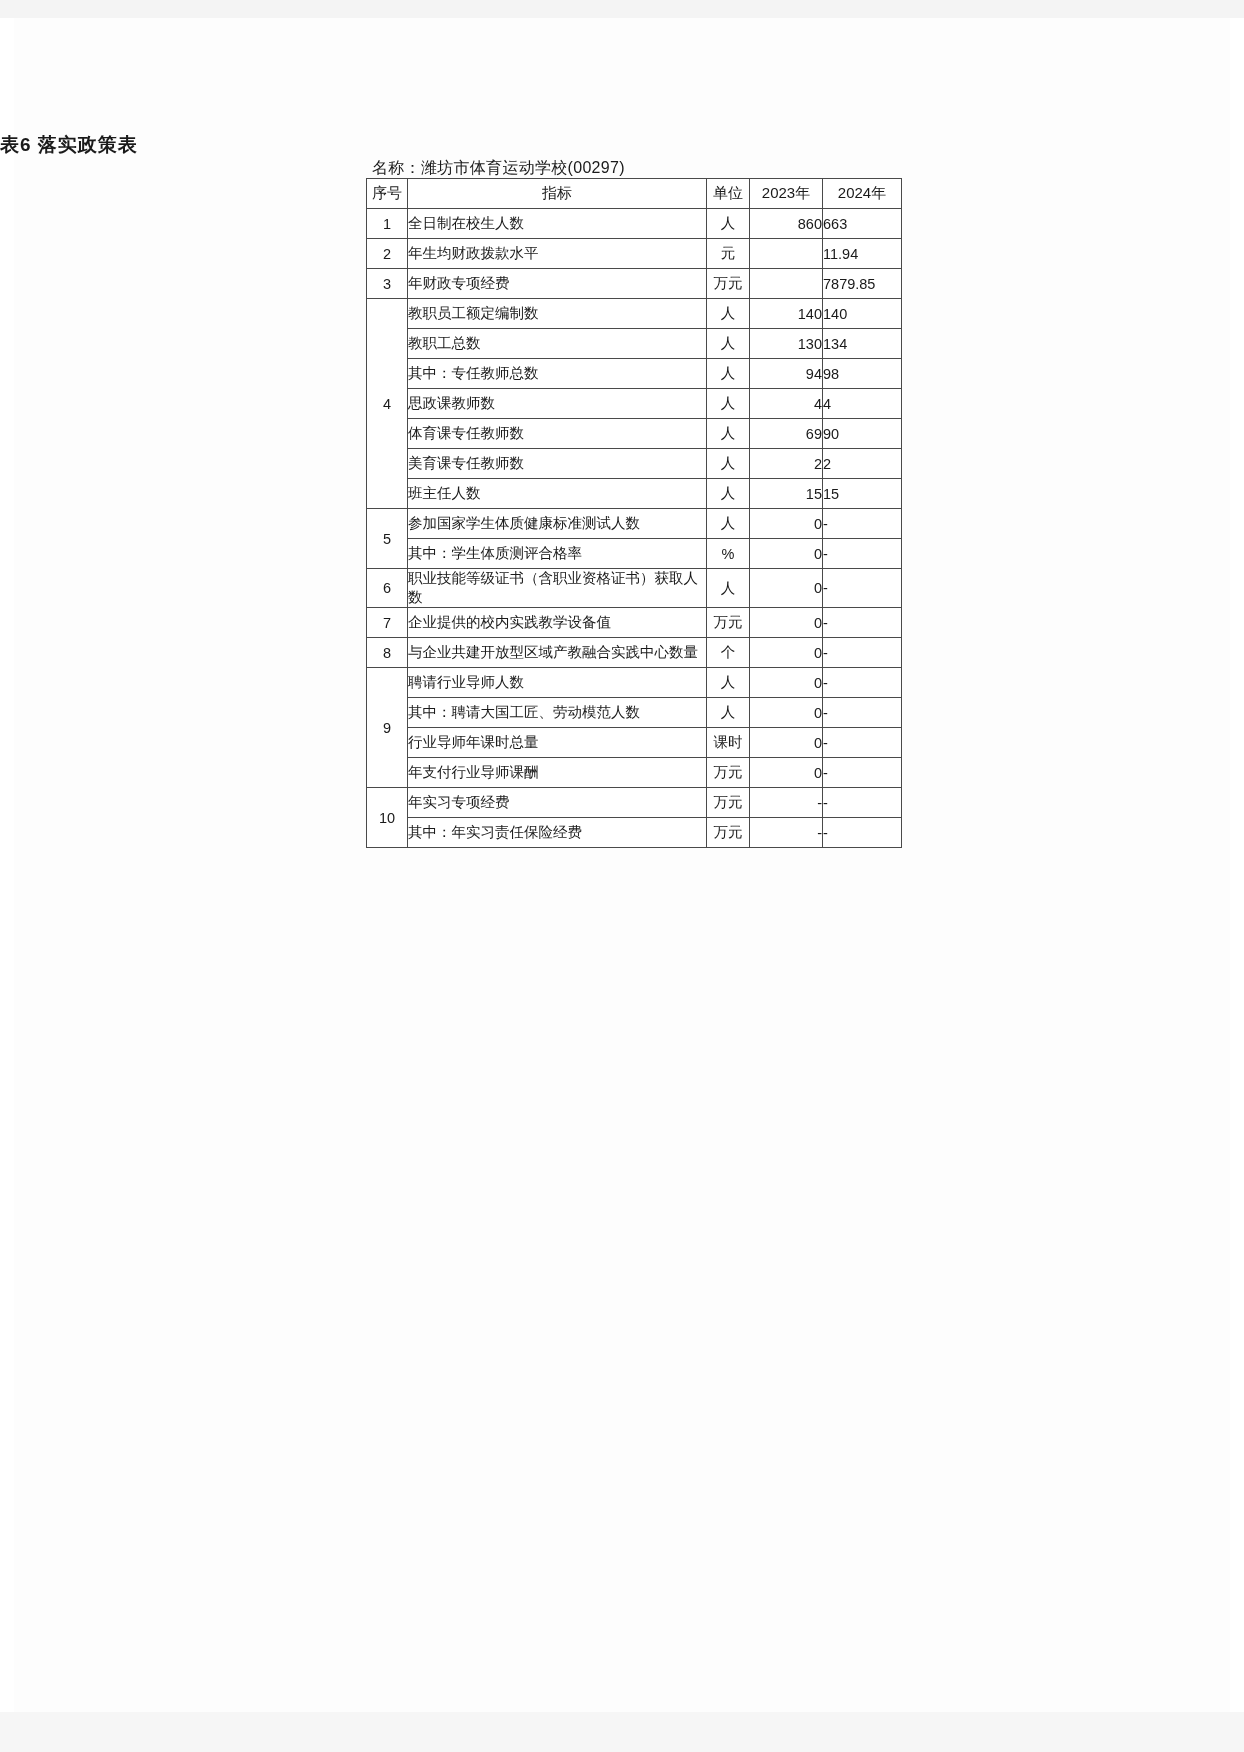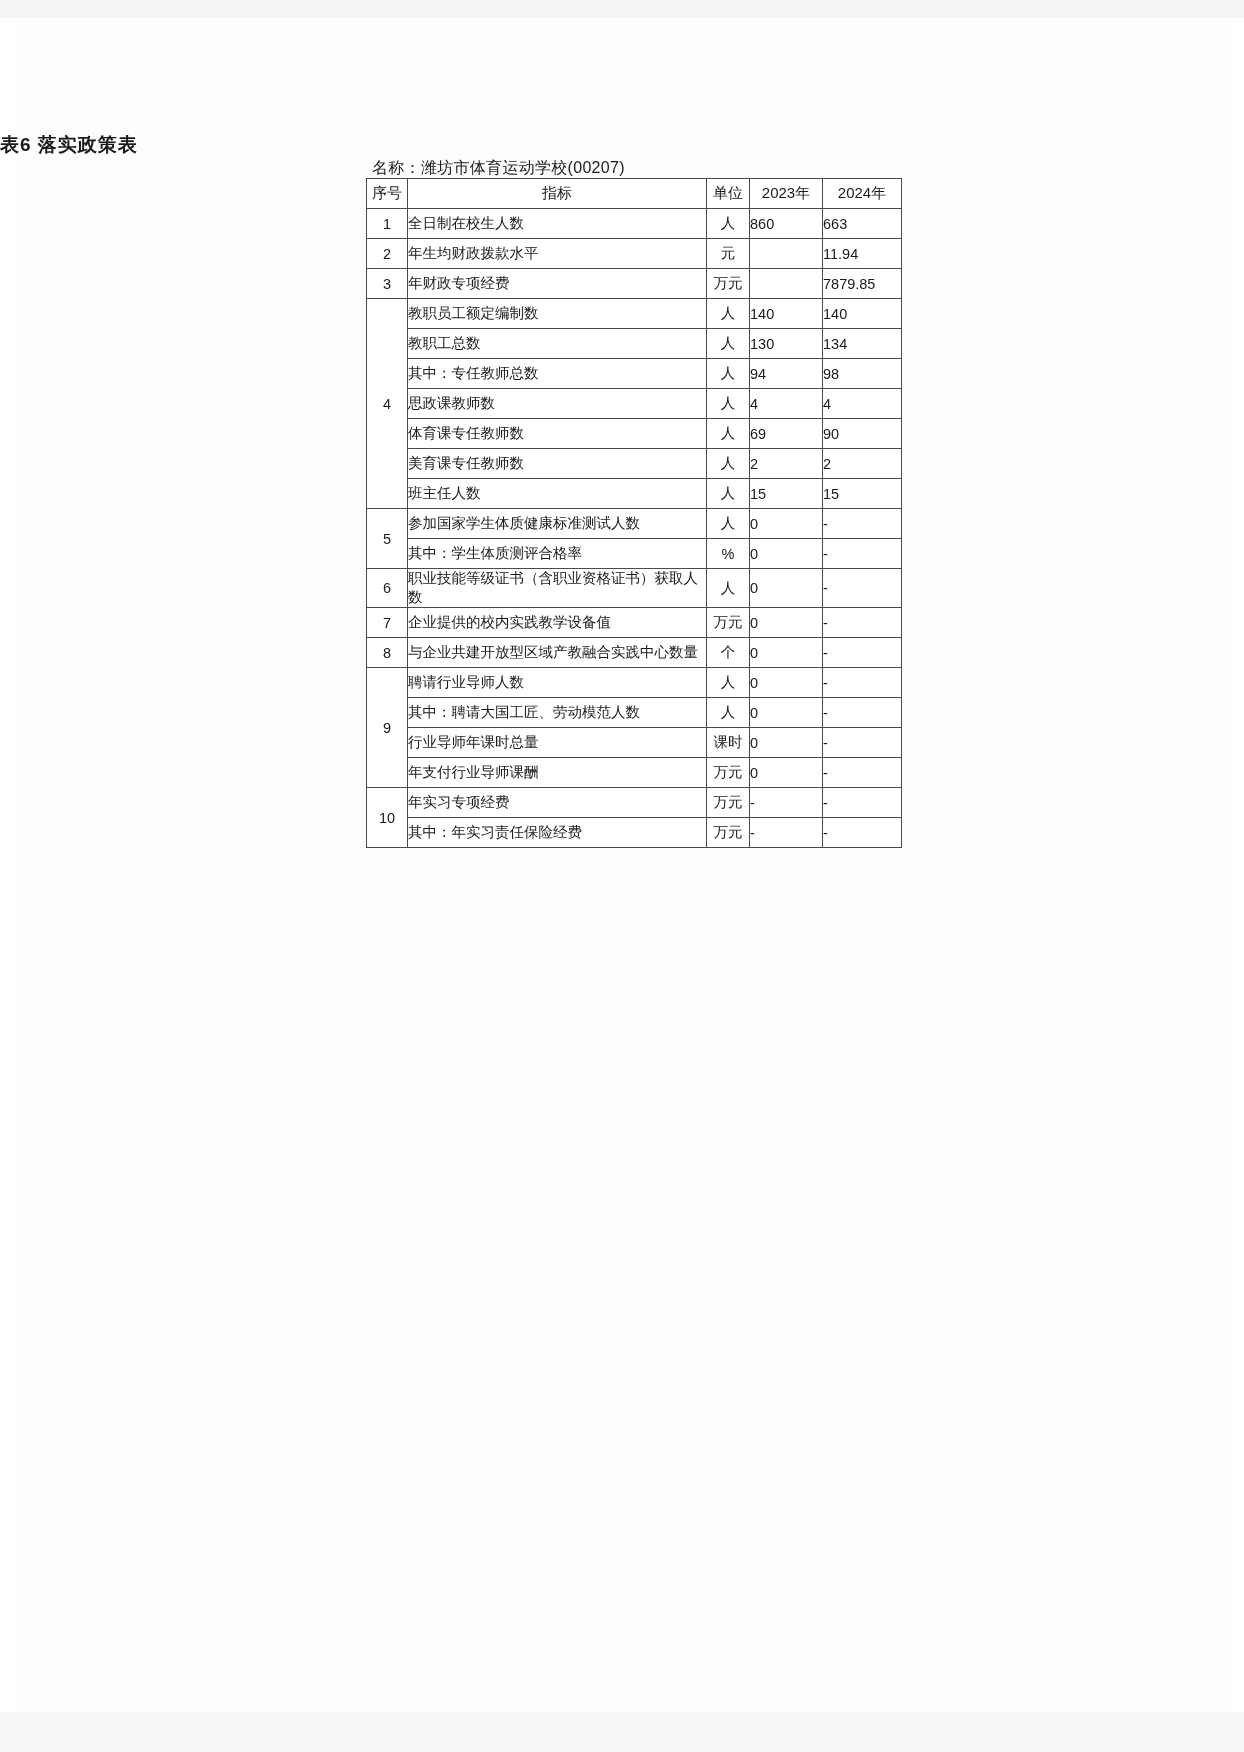--- a/index.html
+++ b/index.html
@@ -71,21 +71,21 @@
     color: #1a1a1a;
   }
   th.head {
     font-weight: bold;
     text-align: center;
     font-size: 15px;
   }
   .c-no      { width: 40px;  text-align: center; }
   .c-index   { width: 298px; text-align: left; padding-left: 8px; }
   .c-unit    { width: 42px;  text-align: center; margin-top: 16px; }
-  .c-y1      { width: 72px;  text-align: left; }
+  .c-y1      { width: 72px;  text-align: right; }
   .c-y2      { width: 78px;  text-align: left; }
   .indent2 { padding-left: 34px; }
   .page-num {
     position: absolute;
     bottom: 92px;
     left: 0;
     width: 100%;
     text-align: right;
     font-size: 18px;
     padding-left: 24px;
@@ -93,21 +93,21 @@
 </style>
 </head>
 <body>
 
 <div class="page">
   <div class="scan-edge-top"></div>
   <div class="sheet"></div>
   <div class="scan-edge-bottom"></div>
 
   <div class="doc-title">表6 落实政策表</div>
-  <div class="doc-subtitle">名称：潍坊市体育运动学校(00207)</div>
+  <div class="doc-subtitle">名称：潍坊市体育运动学校(00297)</div>
 
   <table class="policy">
     <thead>
       <tr>
         <th class="head c-no">序号</th>
         <th class="head c-index">指标</th>
         <th class="head c-unit">单位</th>
         <th class="head c-y1">2023年</th>
         <th class="head c-y2">2024年</th>
       </tr>

